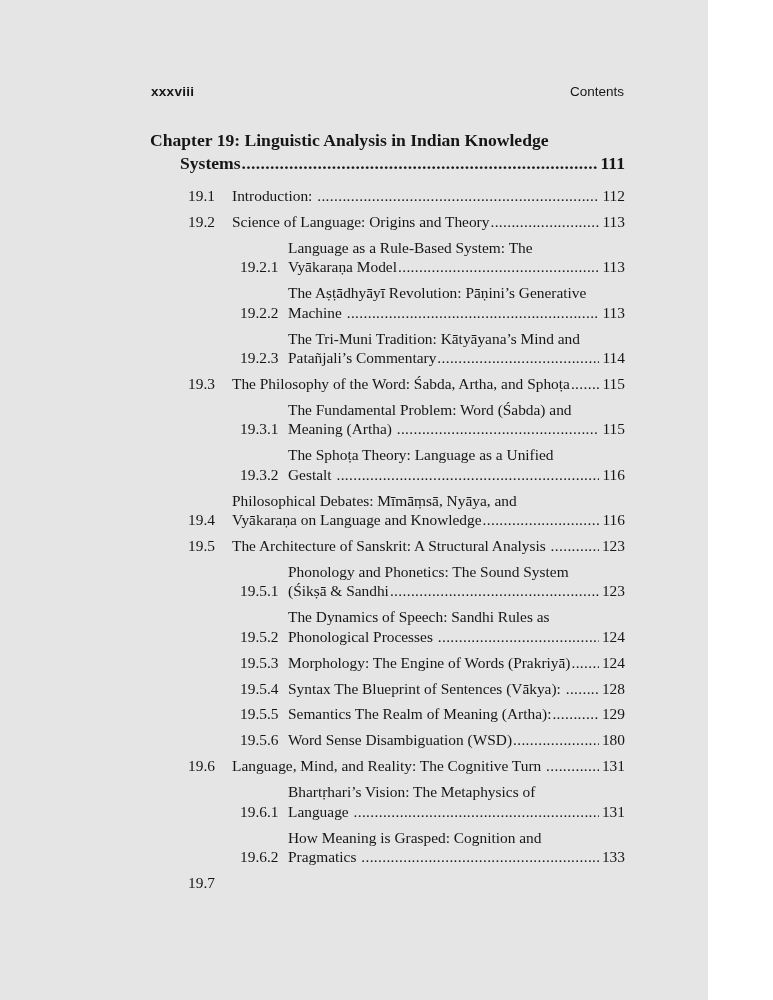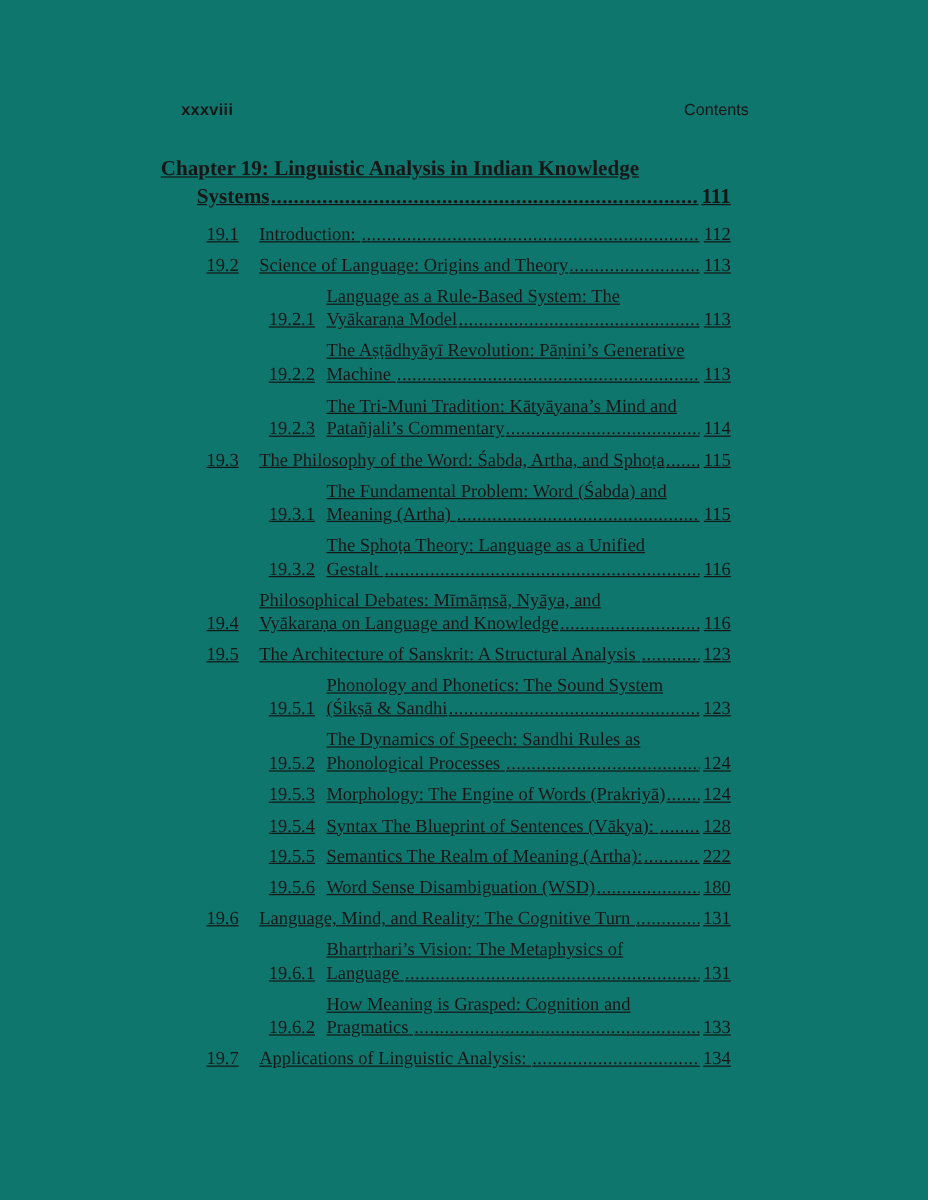--- a/index.html
+++ b/index.html
@@ -1,20 +1,20 @@
 <!DOCTYPE html>
 <html><head>
 <meta charset="utf-8">
 <style>
   html, body { margin: 0; padding: 0; background: #ffffff; }
   .page {
     position: relative;
-    width: 773px;
+    width: 708px;
     height: 1000px;
-    background: #0f766e;
+    background: #e5e5e5;
     overflow: hidden;
     color: #161616;
   }
   .running-head {
     position: absolute;
     top: 84px;
     left: 151px;
     width: 473px;
     display: flex;
     justify-content: space-between;
@@ -22,24 +22,23 @@
     font-family: "Liberation Sans", sans-serif;
     font-size: 13.5px;
     line-height: 16px;
   }
   .folio { font-weight: 700; letter-spacing: 0.3px; }
   .rh-title { font-weight: 400; }
 
   .toc {
     position: absolute;
     top: 129px;
-    left: 134px;
+    left: 150px;
     width: 475px;
     font-family: "Liberation Serif", "DejaVu Serif", serif;
-    text-decoration: underline;
   }
   .chapter {
     font-weight: 700;
     font-size: 17.6px;
     line-height: 23px;
     margin-bottom: 11px;
   }
   .chapter .cline1 { display: block; white-space: nowrap; }
   .chapter .cline2 {
     display: flex;
@@ -243,21 +242,21 @@
               <span class="pagenum">128</span>
             </span>
           </span>
         </div>
         <div class="entry level2">
           <span class="num">19.5.5</span>
           <span class="body">
             <span class="lastline">
               <span class="text">Semantics The Realm of Meaning (Artha):</span>
               <span class="leader"></span>
-              <span class="pagenum">222</span>
+              <span class="pagenum">129</span>
             </span>
           </span>
         </div>
         <div class="entry level2">
           <span class="num">19.5.6</span>
           <span class="body">
             <span class="lastline">
               <span class="text">Word Sense Disambiguation (WSD)</span>
               <span class="leader"></span>
               <span class="pagenum">180</span>
@@ -291,24 +290,17 @@
             <span class="line">How Meaning is Grasped: Cognition and</span>
             <span class="lastline">
               <span class="text">Pragmatics </span>
               <span class="leader"></span>
               <span class="pagenum">133</span>
             </span>
           </span>
         </div>
         <div class="entry level1">
           <span class="num">19.7</span>
-          <span class="body">
-            <span class="lastline">
-              <span class="text">Applications of Linguistic Analysis: </span>
-              <span class="leader"></span>
-              <span class="pagenum">134</span>
-            </span>
-          </span>
         </div>
       </div>
   </div>
 
 </div>
 
 </body></html>

